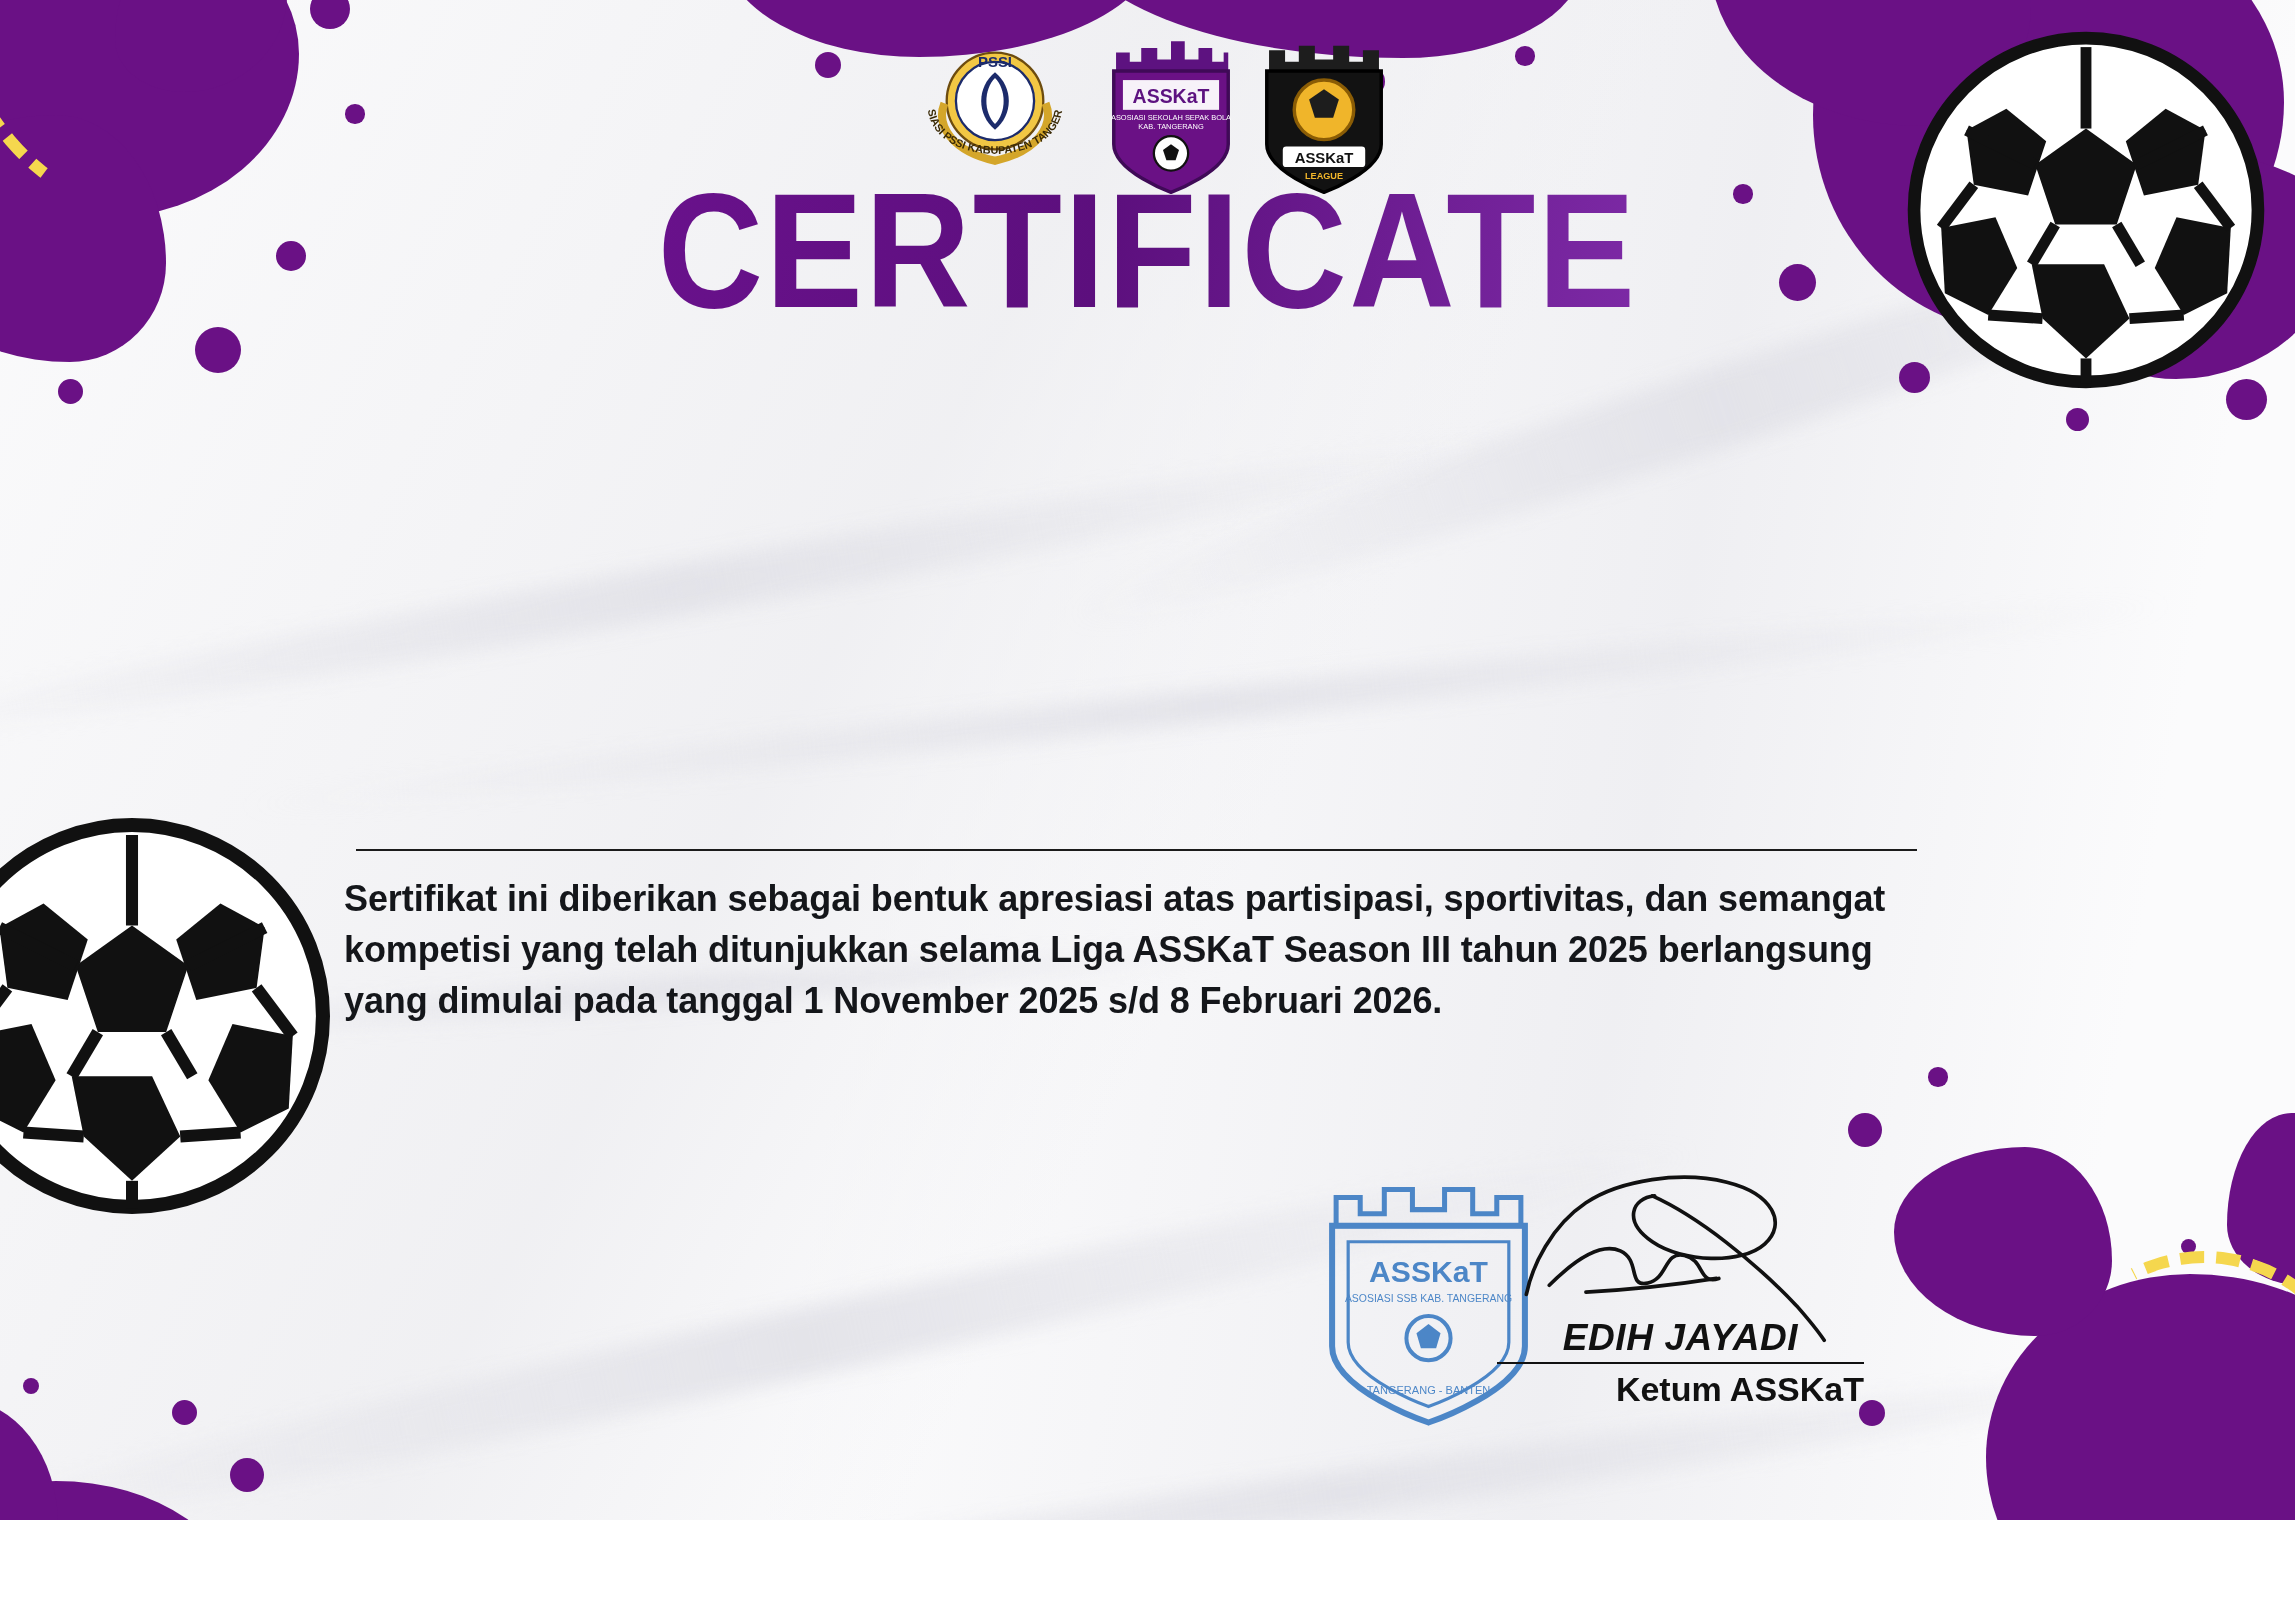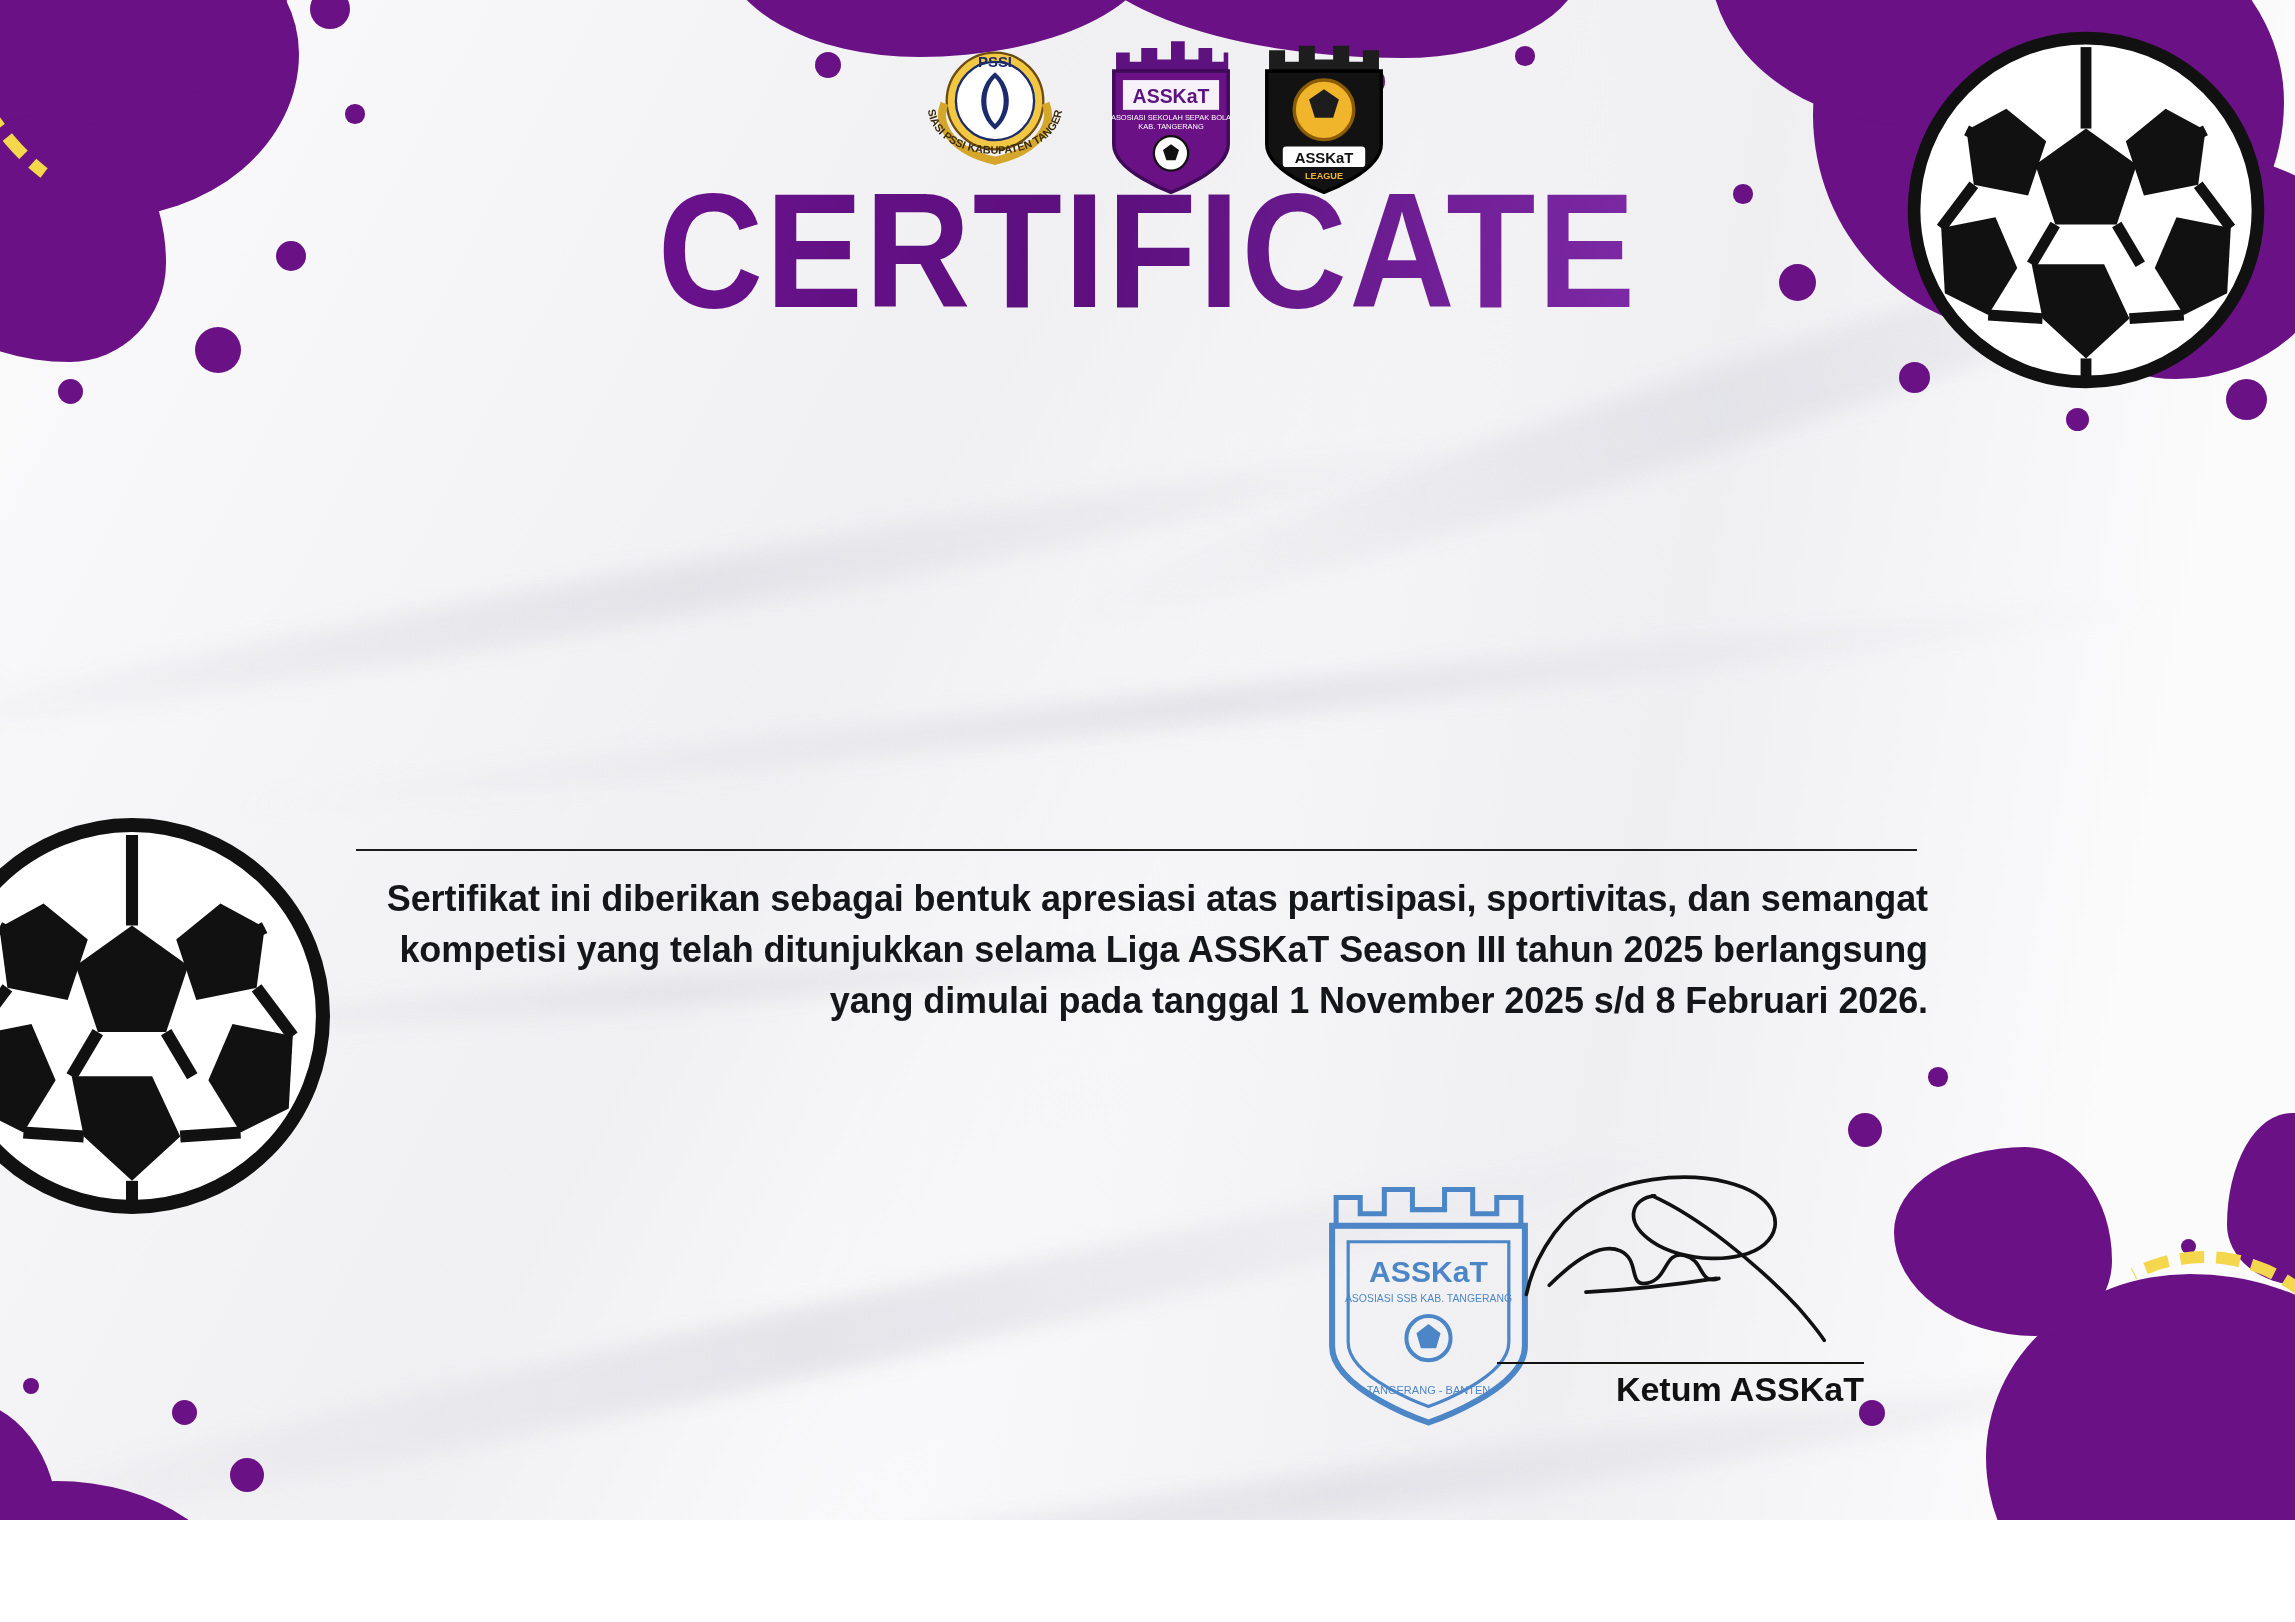--- a/index.html
+++ b/index.html
@@ -101,21 +101,21 @@
     width: 1584px;
     z-index: 11;
   }
   .rule {
     width: 1561px;
     height: 1.7px;
     background: #1b1b1b;
     margin: 0 auto 22px auto;
   }
   .paragraph {
-    text-align: right;
+    text-align: left;
     font-size: 36px;
     line-height: 1.42;
     color: #14161a;
     font-weight: 600;
     letter-spacing: -0.1px;
   }
 
   .place-date {
     position: absolute;
     left: 1148px;
@@ -377,18 +377,19 @@
           <path d="M40 120 C45 95, 62 60, 92 40 C122 20, 175 12, 215 22 C255 32, 268 58, 248 76
                    C228 94, 176 92, 150 74 C124 56, 132 36, 152 34"></path>
           <path d="M60 112 C80 92, 104 74, 122 82 C140 90, 128 114, 146 110 C164 106, 160 82, 178 86
                    C196 90, 190 112, 208 106"></path>
           <path d="M150 34 C190 52, 240 92, 276 130 C290 146, 296 154, 300 160"></path>
           <path d="M92 118 C128 116, 168 112, 206 106"></path>
         </g>
       </svg>
     </div>
 
+    <div class="sign-name">EDIH JAYADI</div>
     <div class="sign-rule"></div>
     <div class="sign-role">Ketum ASSKaT</div>
   </div>
 
 </div>
 
 
 </body></html>

